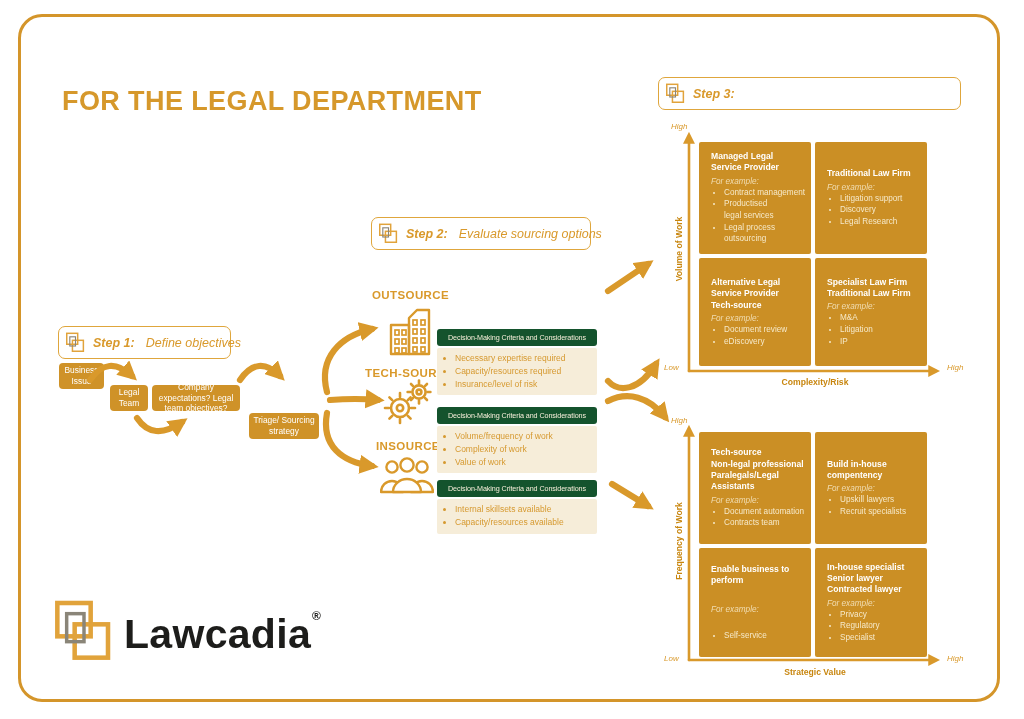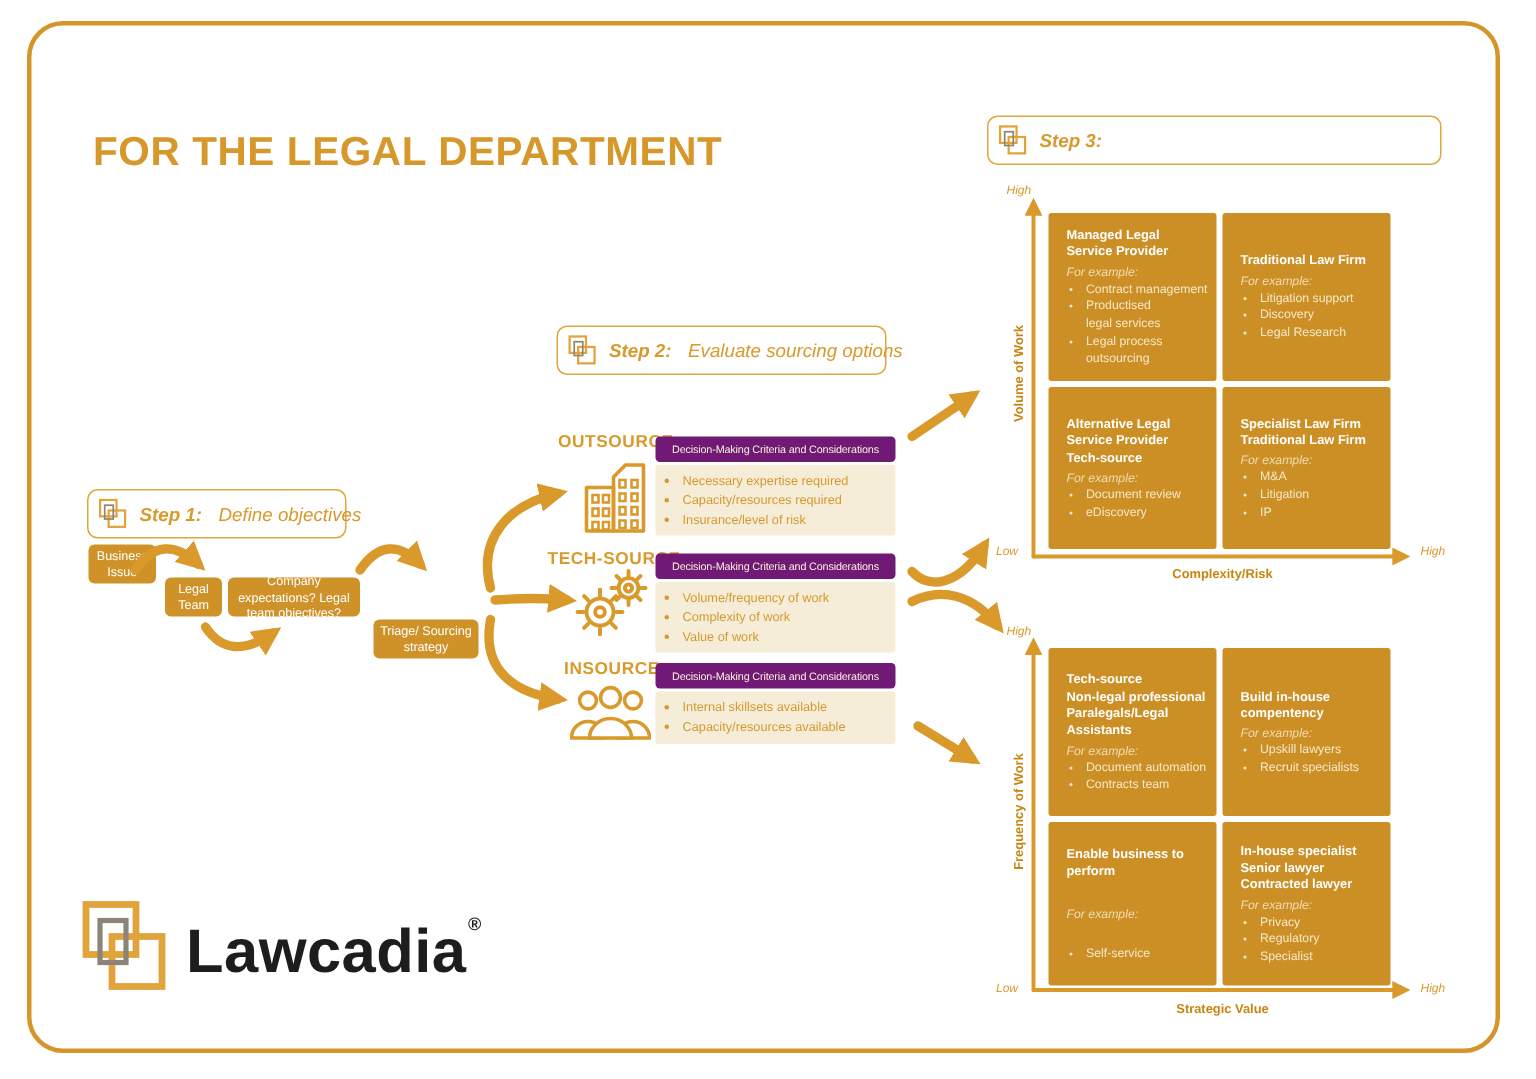--- a/index.html
+++ b/index.html
@@ -47,22 +47,22 @@
   .opt-icon{position:absolute;}
   .oi1{left:388px;top:306px;}
   .oi2{left:381px;top:379px;}
   .oi3{left:380px;top:456px;}
   
   .crit{position:absolute;width:160px;}
   .cr1{left:437px;top:291px;}
   .cr2{left:437px;top:369px;}
   .cr3{left:437px;top:442px;}
   .crit-h{
-    background:#701a75;color:#F8EFDB;font-size:7.2px;letter-spacing:-.1px;
-    padding:4px 2px;border-radius:3px;text-align:center;white-space:nowrap;
+    background:#14532d;color:#F8EFDB;font-size:7.2px;letter-spacing:-.1px;
+    padding:4px 2px;border-radius:3px;text-align:center;white-space:nowrap;margin-top:38px;
   }
   .crit-b{background:#F6EDD9;border-radius:2px;margin-top:2px;padding:4px 4px 5px 2px;}
   .crit-b ul{margin:0;padding-left:16px;color:#D6992F;font-size:8.5px;line-height:1.5;}
   .crit-b ul li::marker{color:#D6992F;}
   
   .quad{
     position:absolute;width:112px;background:#CB8F25;border-radius:2px;color:#fff;
     box-sizing:border-box;display:flex;flex-direction:column;justify-content:center;
     padding:6px 4px 6px 12px;
   }

